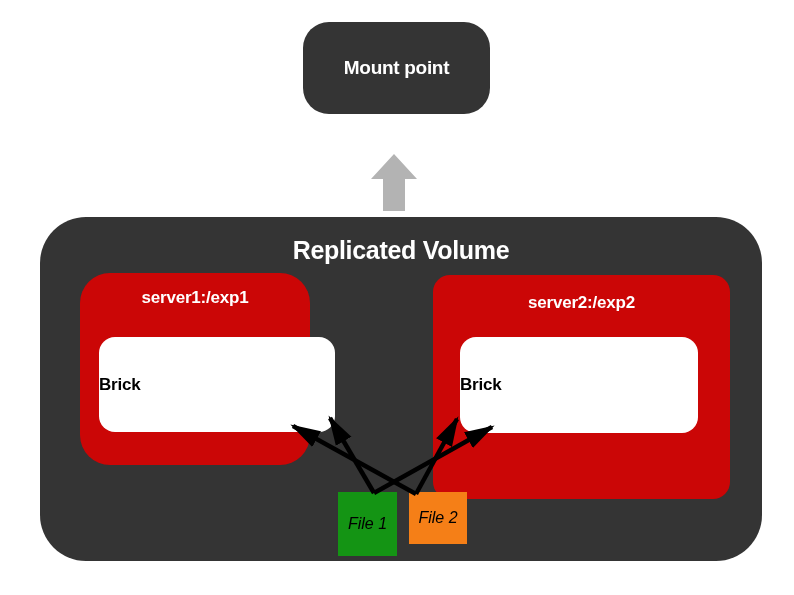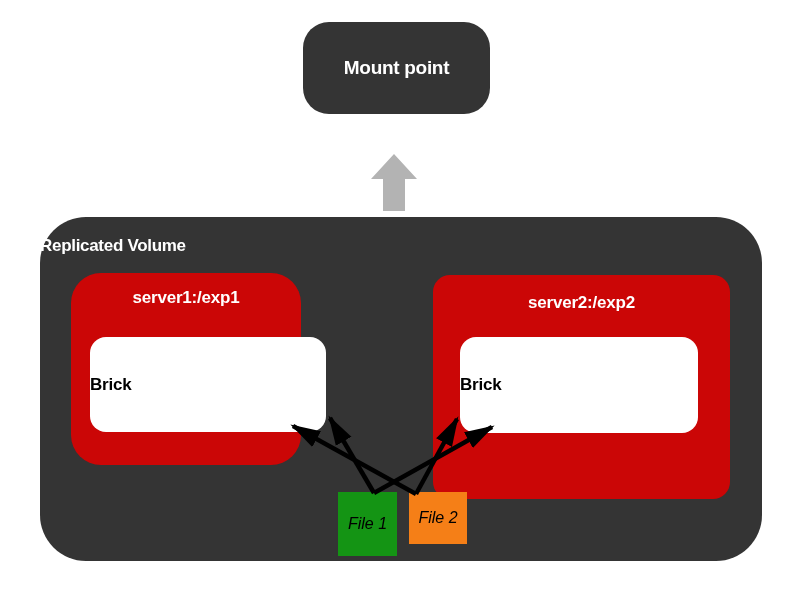--- a/index.html
+++ b/index.html
@@ -47,33 +47,34 @@
     position: absolute;
     left: 40px; top: 217px;
     width: 722px; height: 344px;
     background: #343434;
     border-radius: 46px;
   }
   .volume-title {
     position: absolute;
     left: 0; top: 19px;
     width: 100%;
+    text-align: center;
     color: #ffffff;
     font-weight: bold;
-    font-size: 17px;
+    font-size: 25px;
     letter-spacing: -0.3px;
   }
 
   
   .server-box {
     position: absolute;
     background: #cb0606;
     border-radius: 30px;
   }
-  .server-box.s1 { left: 71px;  top: 273px; width: 230px; height: 192px; }
+  .server-box.s1 { left: 80px;  top: 273px; width: 230px; height: 192px; }
   .server-box.s2 { left: 433px; top: 275px; width: 297px; height: 224px; border-radius: 17px; }
   .server-label {
     width: 100%;
     text-align: center;
     color: #ffffff;
     font-weight: bold;
     font-size: 17px;
     letter-spacing: -0.2px;
   }
   .server-box.s1 .server-label { margin-top: 15px; }

